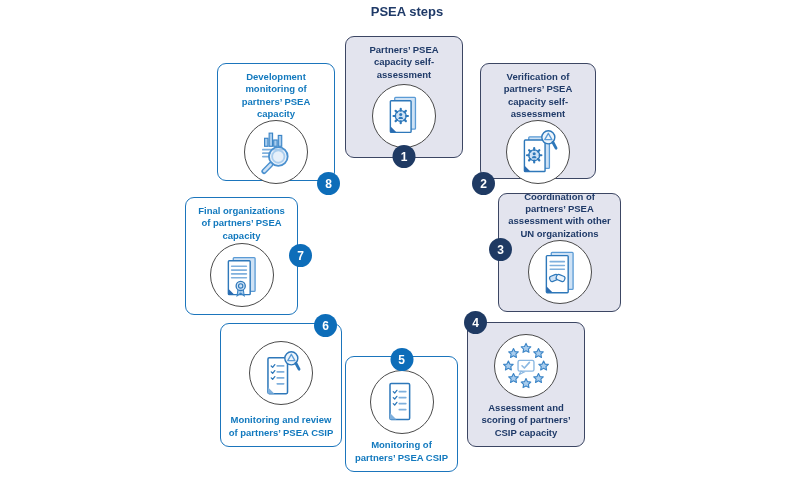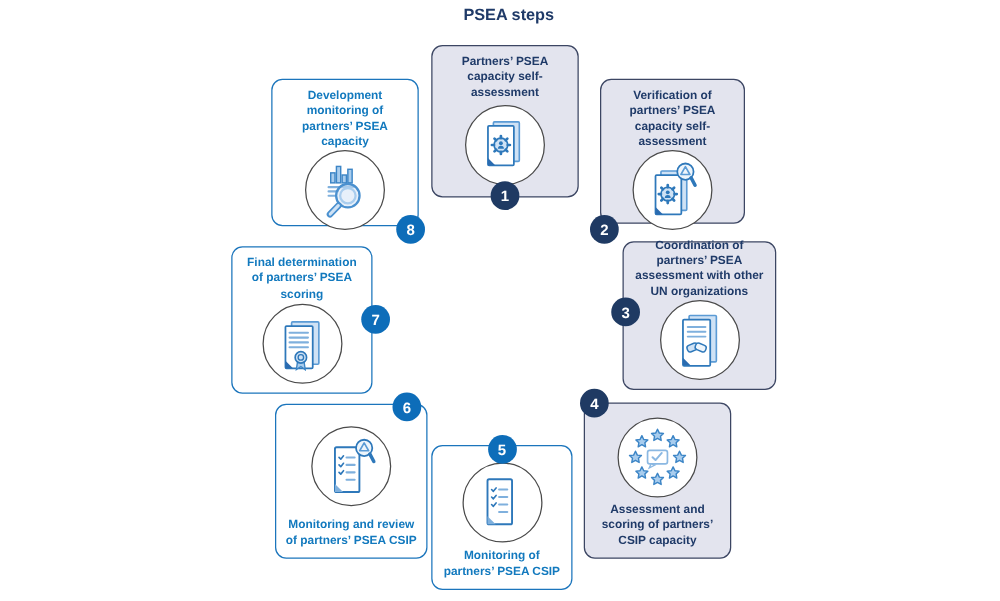--- a/index.html
+++ b/index.html
@@ -198,21 +198,21 @@
         <circle cx="41.5" cy="11.5" r="6" fill="#eef5fb" stroke="#2e78ba" stroke-width="1.3"></circle>
         <path d="M41.5,7.8 L44.8,13.6 L38.2,13.6 Z" fill="none" stroke="#5b9bd5" stroke-width="1.2" stroke-linejoin="round"></path>
         <line x1="45.7" y1="16" x2="48.6" y2="21.5" stroke="#2e78ba" stroke-width="2.6" stroke-linecap="round"></line>
       </svg>
     </div>
     <div class="card-label">Monitoring and review of partners’ PSEA CSIP</div>
     <div class="badge bluebg badge-tr">6</div>
   </div>
 
   <div class="card blue step7">
-    <div class="card-label">Final determination of partners’ PSEA scoring</div>
+    <div class="card-label">Final organizations of partners’ PSEA capacity</div>
     <div class="icon-circle">
       <svg width="46" height="48" viewBox="12 4 40 44">
         <rect x="24" y="10" width="20" height="31" rx="0.8" fill="#cfe2f5" stroke="#5b9bd5" stroke-width="1.2"></rect>
         <rect x="19.5" y="13" width="20" height="31" rx="0.8" fill="#ffffff" stroke="#2e78ba" stroke-width="1.3"></rect>
         <g stroke="#7fb0dd" stroke-width="1.5" stroke-linecap="round">
           <line x1="22.5" y1="18" x2="36" y2="18"></line>
           <line x1="22.5" y1="21.5" x2="36" y2="21.5"></line>
           <line x1="22.5" y1="25" x2="36" y2="25"></line>
           <line x1="22.5" y1="28.5" x2="36" y2="28.5"></line>
         </g>

